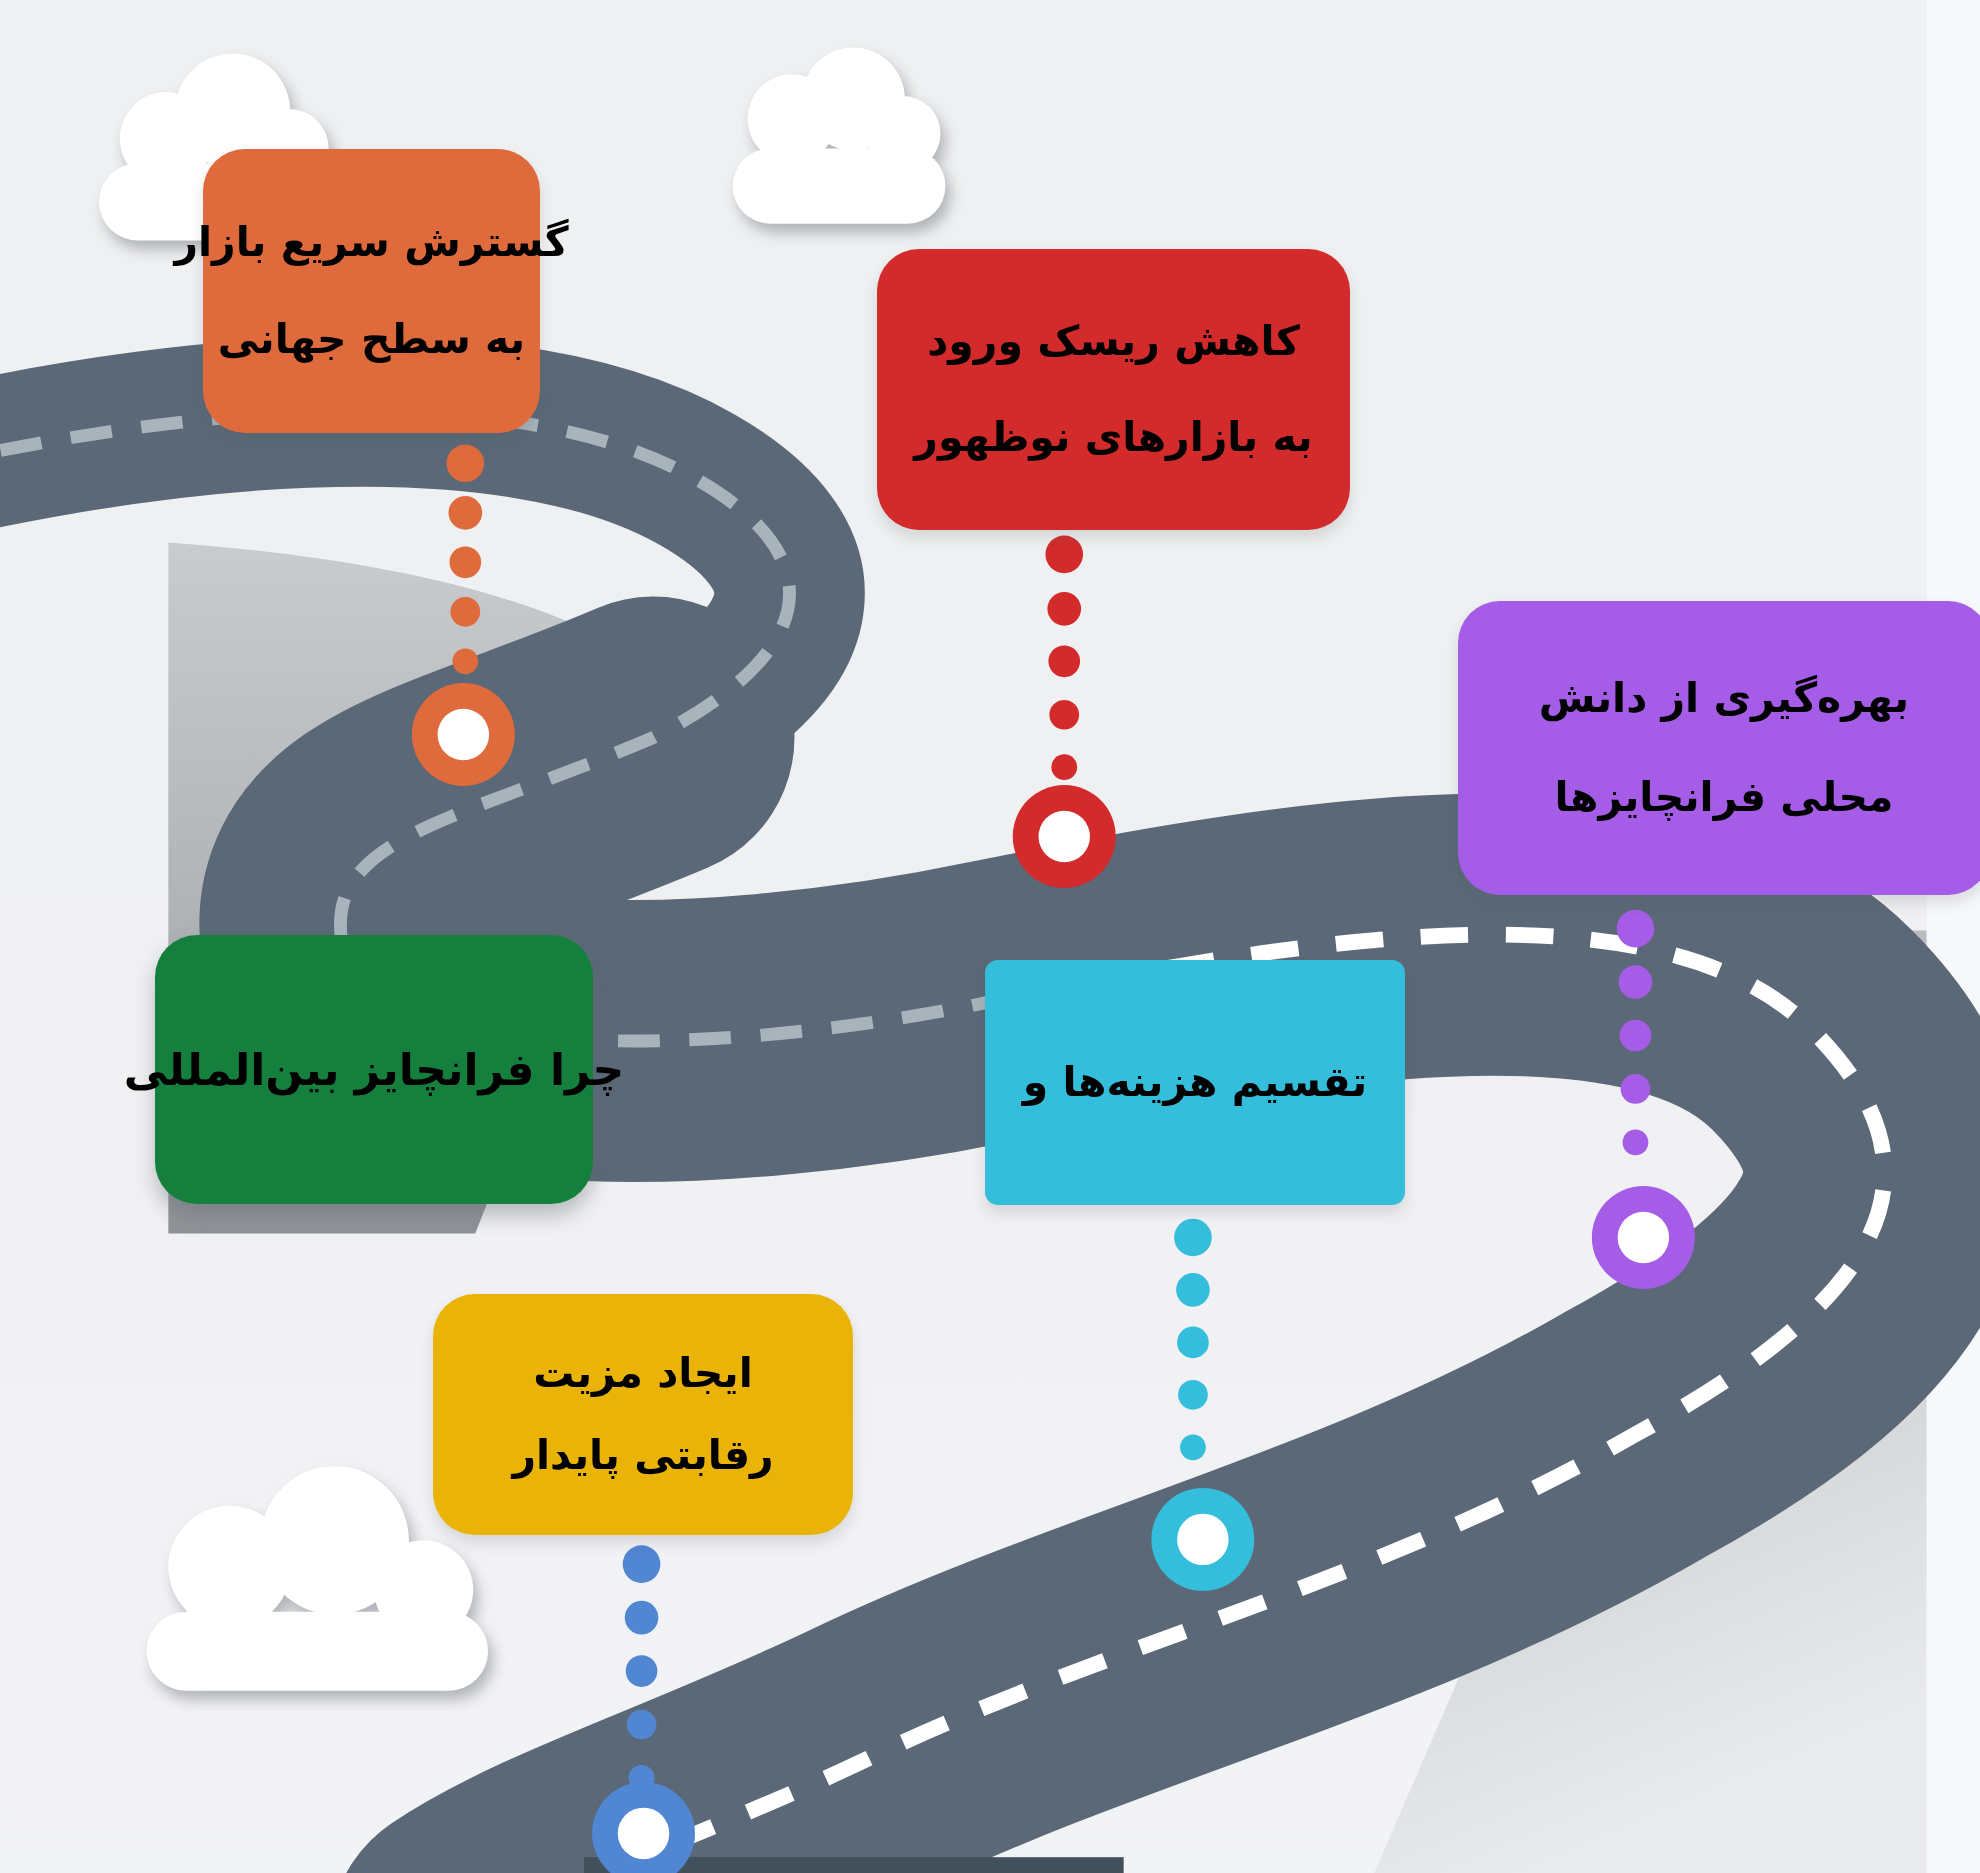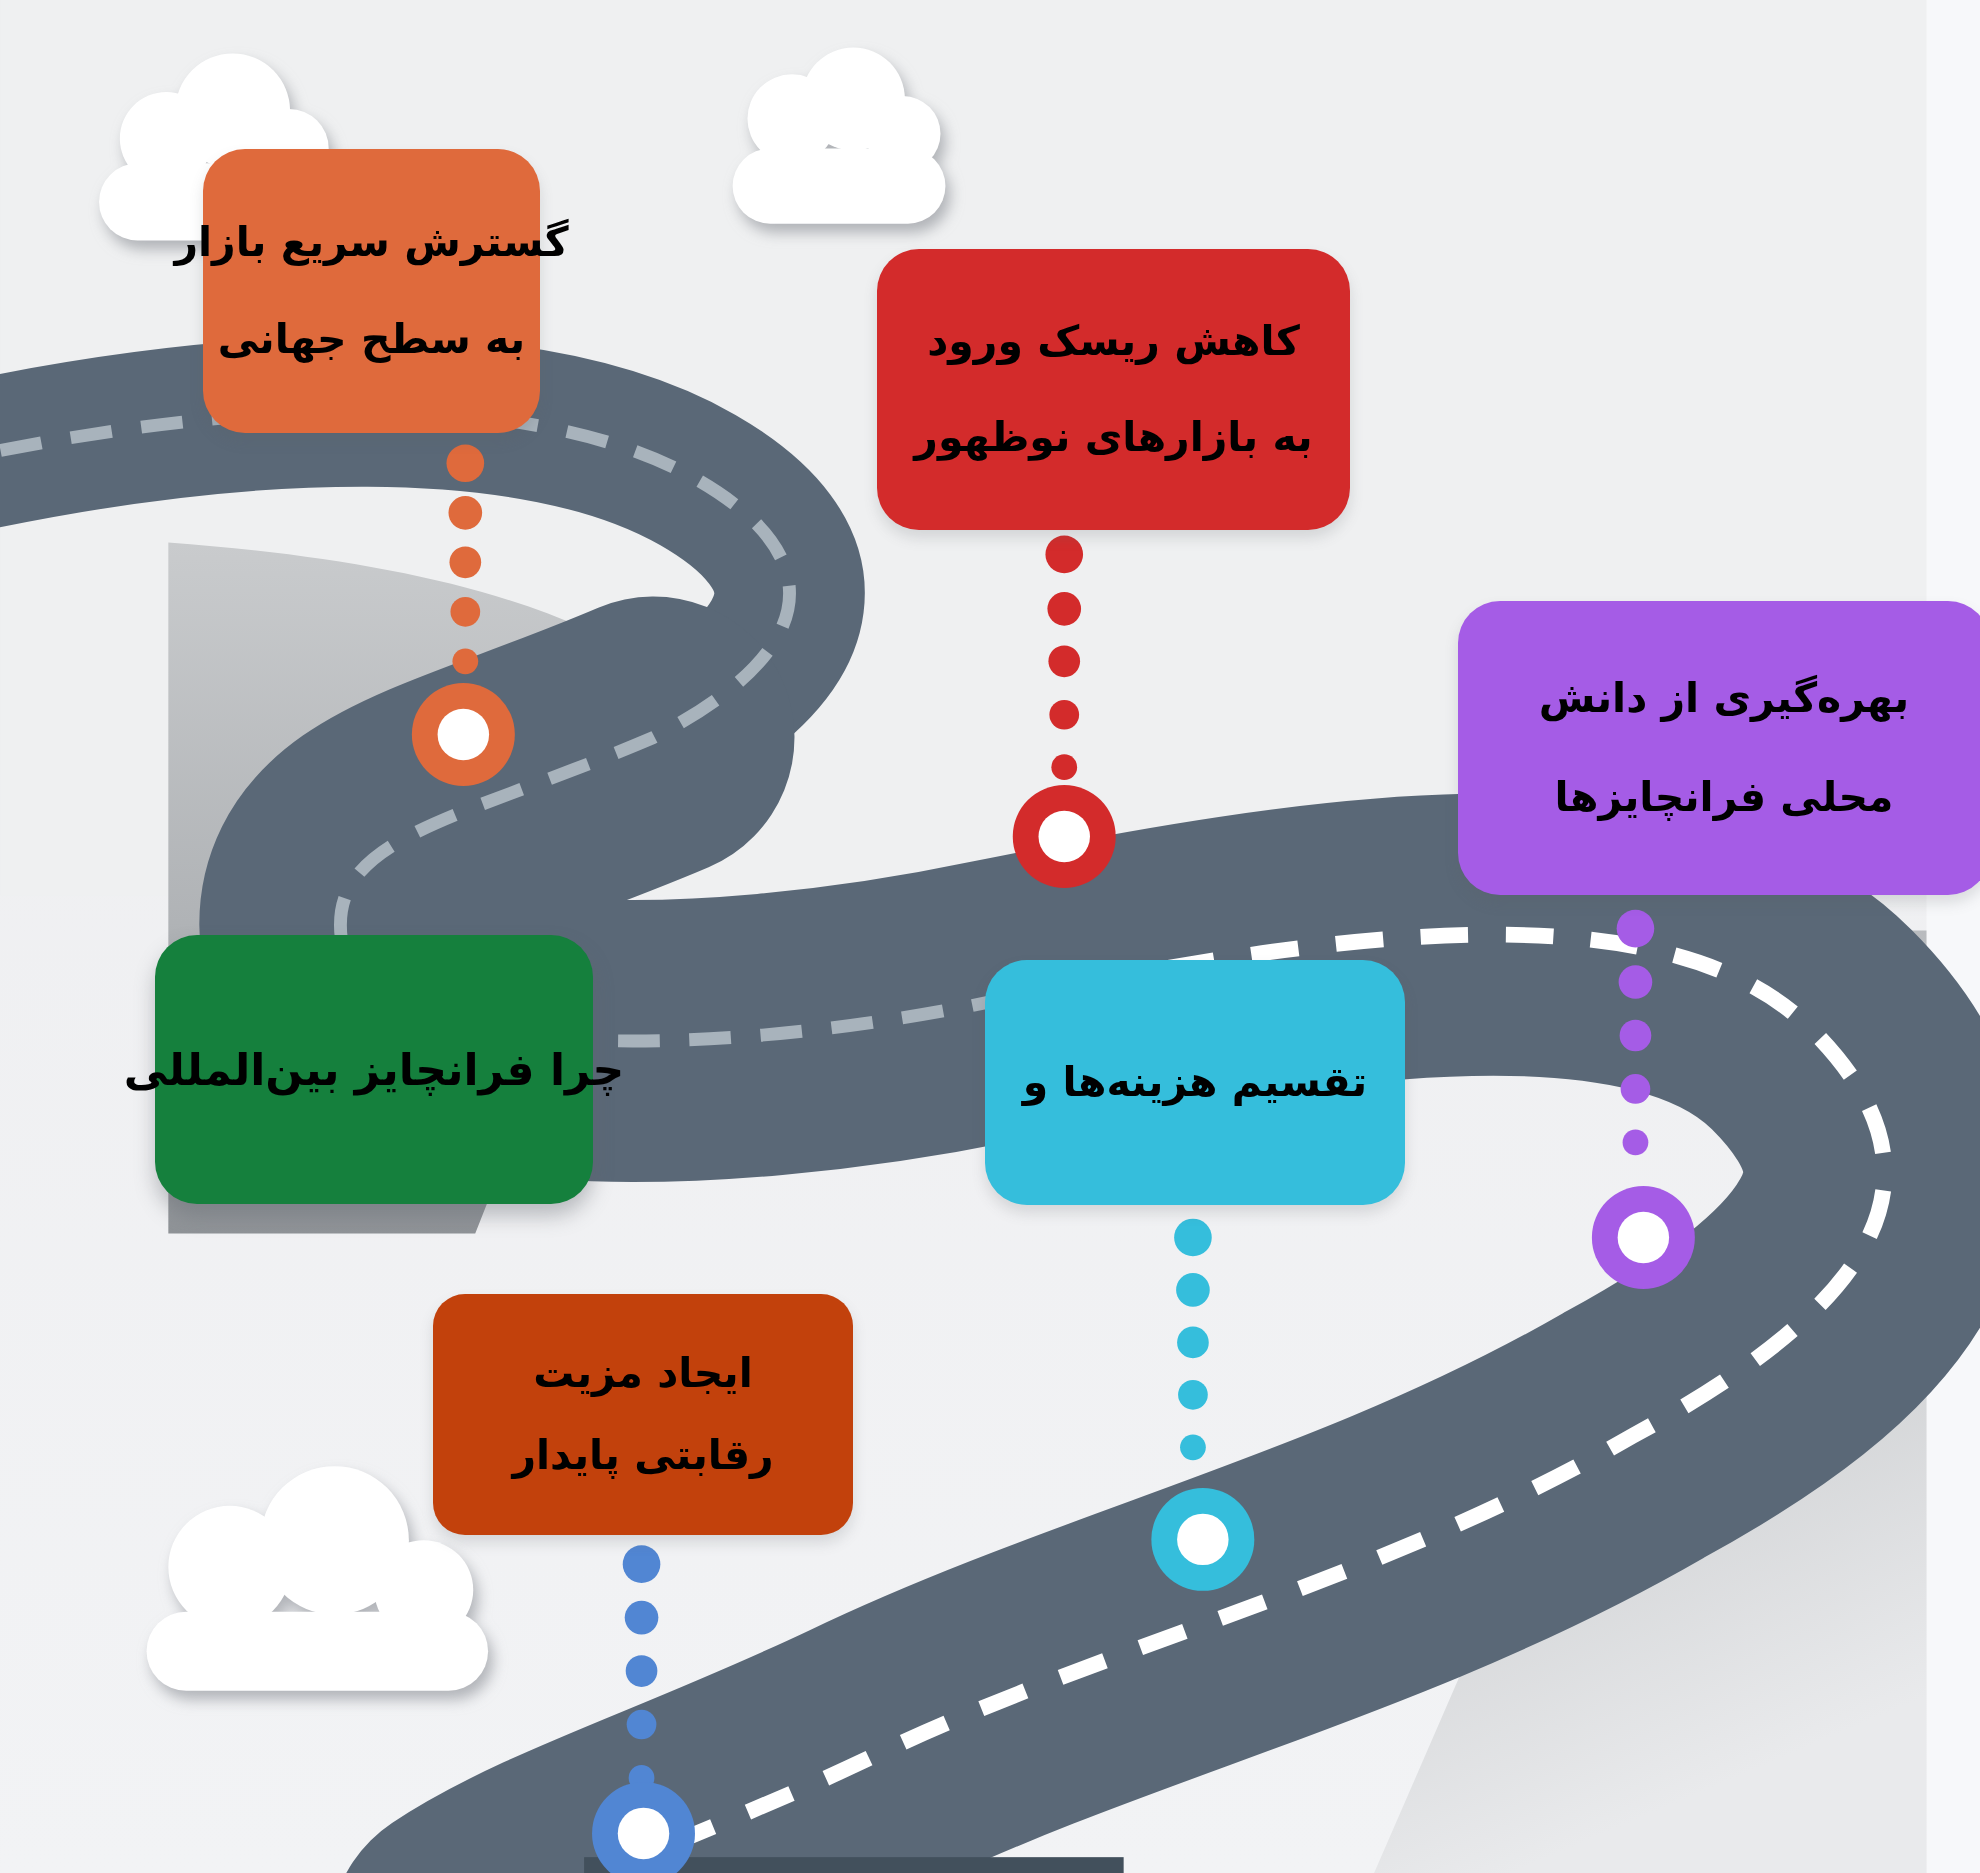--- a/index.html
+++ b/index.html
@@ -15,21 +15,21 @@
     border-radius:42px;padding:23px 18px;box-sizing:border-box;
     box-shadow:0 8px 14px rgba(90,95,102,.18);
   }
   .callout .line{
     white-space:nowrap;font-weight:bold;color:#000;font-size:41px;line-height:1.25;
   }
   .box-orange{background:#df6a3c;}
   .box-red{background:#d32b2b;margin-left:28px;}
   .box-purple{background:#a55ce6;margin-left:44px;}
   .box-cyan{background:#35bedc;}
-  .box-blue{background:#c2410c;border-radius:32px;}
+  .box-blue{background:#eab308;}
   .box-white{background:#15803d;box-shadow:0 12px 20px rgba(95,100,108,.38);}
   .box-white .line{font-size:44px;}
   .cloud{filter:drop-shadow(5px 9px 7px rgba(125,130,136,.55));}
 </style>
 </head>
 <body>
 
 <div class="stage">
 
   <svg width="1980" height="1873" viewBox="0 0 2000 1892">
@@ -160,21 +160,21 @@
 
   <div class="callout box-purple" style="left:1414px;top:601px;width:532px;height:294px;">
     <span class="line">بهره‌گیری از دانش</span>
     <span class="line">محلی فرانچایز‌ها</span>
   </div>
 
   <div class="callout box-white" style="left:155px;top:935px;width:438px;height:269px;">
     <span class="line">چرا فرانچایز بین‌المللی</span>
   </div>
 
-  <div class="callout box-cyan" style="left:985px;top:960px;width:420px;height:245px;">
+  <div class="callout box-cyan" style="left:985px;top:960px;width:420px;height:245px;border-radius:13px;">
     <span class="line">تقسیم هزینه‌ها و</span>
   </div>
 
   <div class="callout box-blue" style="left:433px;top:1294px;width:420px;height:241px;">
     <span class="line">ایجاد مزیت</span>
     <span class="line">رقابتی پایدار</span>
   </div>
 
 </div>
 

